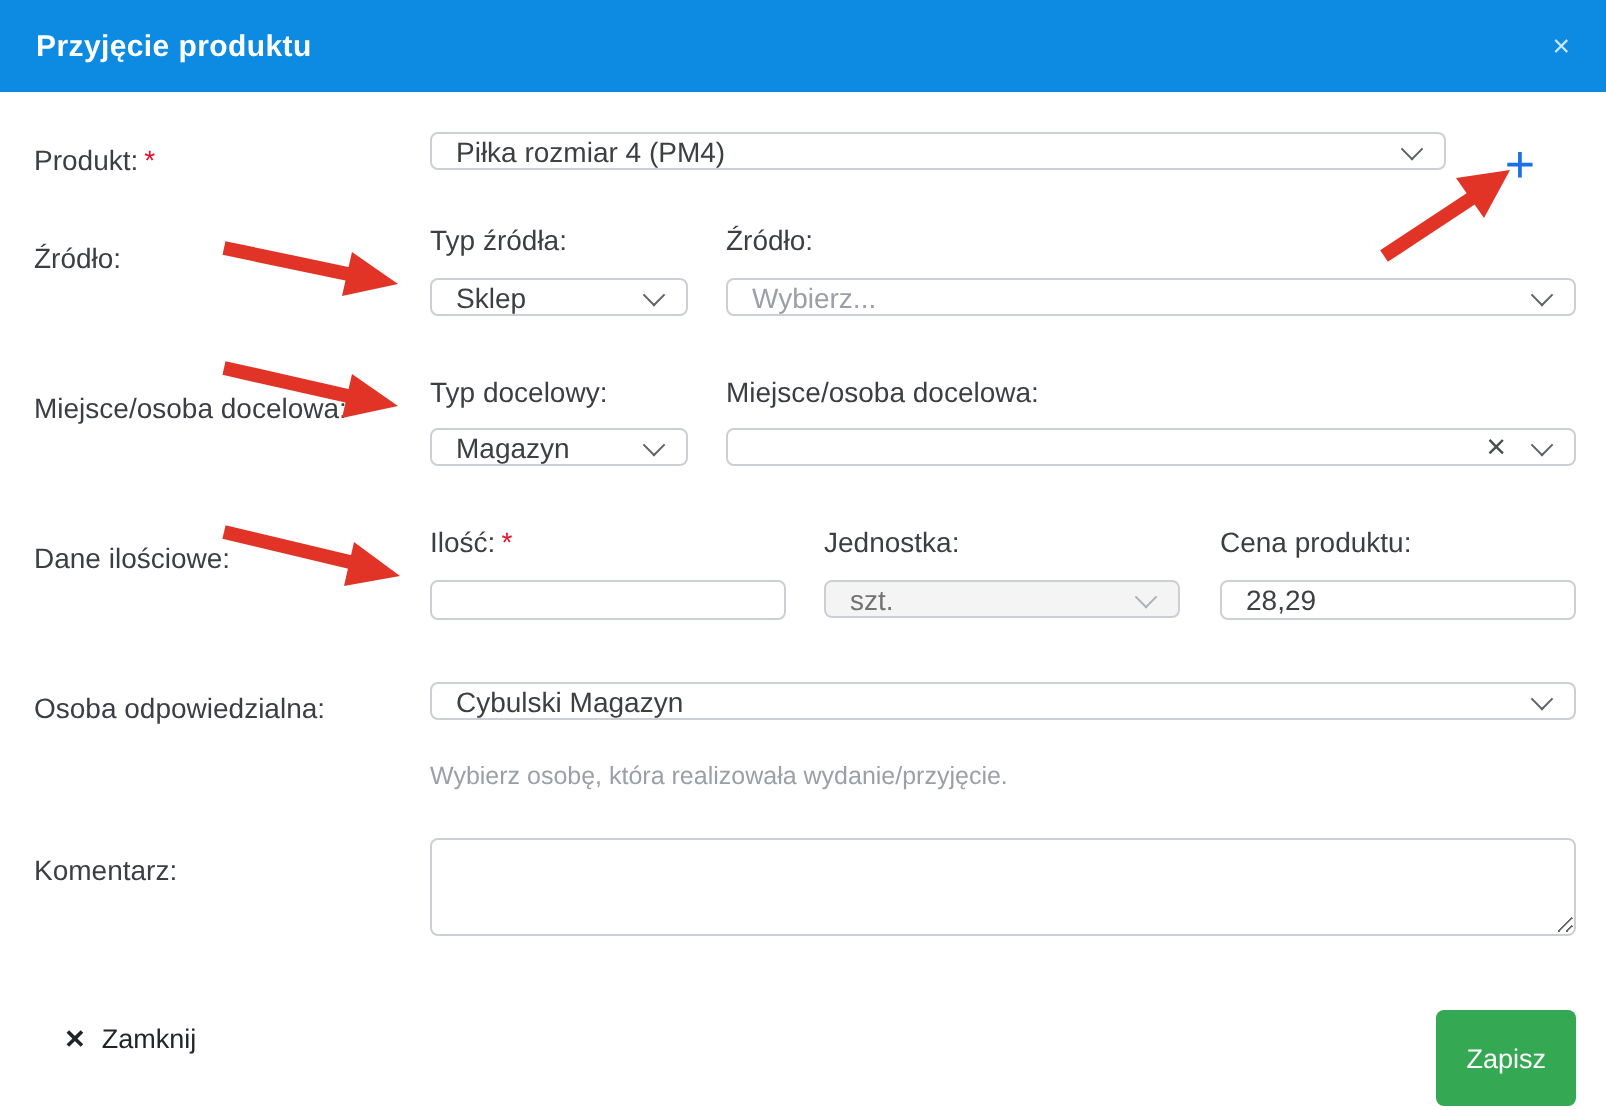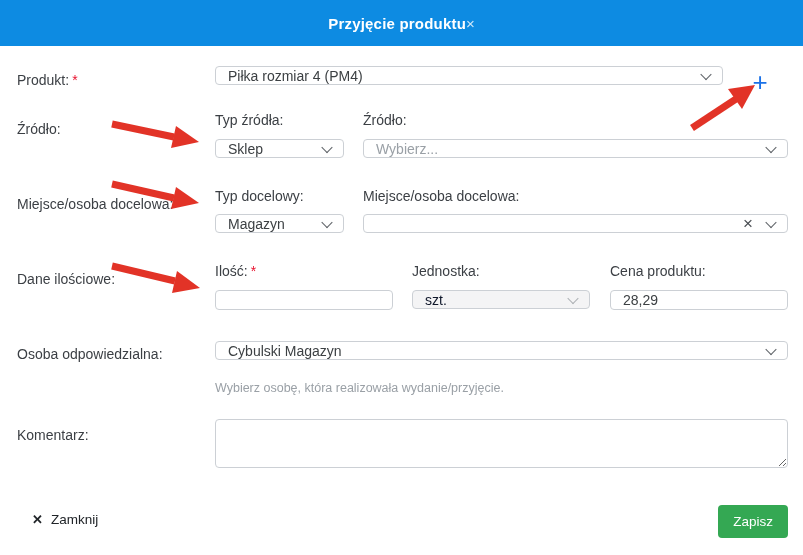--- a/index.html
+++ b/index.html
@@ -2,57 +2,57 @@
 <html style="--header: #0d8be2; --accent_red: #e23327; --save_green: #34a853; --add_blue: #1b72e8;"><head>
 <meta charset="utf-8">
 <style>
   html,body{margin:0;padding:0;background:#fff;}
   body{font-family:"Liberation Sans", sans-serif; -webkit-font-smoothing:antialiased;}
   .modal{position:relative;width:803px;height:555px;background:#fff;overflow:hidden;}
 
   
   .header{position:absolute;left:0;top:0;right:0;height:46px;
     background:var(--header,#0d8be2);display:flex;align-items:center;
-    justify-content:center;padding:0 18px;box-sizing:border-box;}
+    justify-content:space-between;padding:0 18px;box-sizing:border-box;}
   .title{color:#fff;font-size:15px;font-weight:700;letter-spacing:.2px;}
   .close{color:rgba(255,255,255,.8);font-size:15px;cursor:pointer;line-height:1;}
 
   
   .lbl{position:absolute;font-size:14px;color:#3b3f44;white-space:nowrap;}
   .req{color:#e8112d;margin-left:3px;}
 
   
   .ctl{position:absolute;height:19px;box-sizing:border-box;background:#fff;
     border:1px solid #ccd0d5;border-radius:4px;display:flex;align-items:center;
     padding:0 30px 0 12px;font-size:14px;color:#3c4043;cursor:pointer;}
   .ctl .chev{position:absolute;right:12px;top:50%;width:7px;height:7px;
     border-right:1.6px solid #5f6368;border-bottom:1.6px solid #5f6368;
     transform:translateY(-68%) rotate(45deg);}
   .ctl .clear{position:absolute;right:34px;top:50%;transform:translateY(-52%);
     color:#4a4e53;font-size:17px;line-height:1;cursor:pointer;}
   .placeholder{color:#9aa0a6;}
-  .disabled{background:#f4f4f5;color:#0f172a;cursor:default;}
+  .disabled{background:#f4f4f5;color:#737373;cursor:default;}
   .disabled .chev{border-color:#aeb2b6;}
 
   .tinput{position:absolute;height:20px;box-sizing:border-box;background:#fff;
     border:1px solid #ccd0d5;border-radius:4px;padding:0 12px;font-size:14px;
     color:#3c4043;font-family:"Liberation Sans", sans-serif;outline:none;}
   textarea.tinput{height:49px;padding:6px 12px;resize:both;}
 
   .helper{position:absolute;font-size:12.5px;color:#9aa0a6;}
 
   .plus{position:absolute;left:745px;top:67px;width:30px;height:30px;
     color:var(--add_blue,#1b72e8);font-size:26px;font-weight:400;line-height:30px;
     text-align:center;cursor:pointer;}
 
   
   .footer-close{position:absolute;left:32px;top:512px;display:flex;align-items:center;
     gap:8px;font-size:13.5px;color:#212529;cursor:pointer;}
   .footer-close .x{font-weight:700;font-size:13px;}
-  .btn-save{position:absolute;right:15px;top:505px;height:33px;padding:0 15px;
+  .btn-save{position:absolute;right:15px;top:505px;height:48px;padding:0 15px;
     background:var(--save_green,#34a853);color:#fff;border:none;border-radius:4px;
     font-size:13.5px;font-family:"Liberation Sans", sans-serif;cursor:pointer;}
 
   .arrows{position:absolute;inset:0;pointer-events:none;z-index:5;}
   .arrow-shaft{stroke:var(--accent_red,#e23327);stroke-width:7;fill:none;}
   .arrow-head{fill:var(--accent_red,#e23327);stroke:none;}
 </style>
 </head>
 <body>
 

